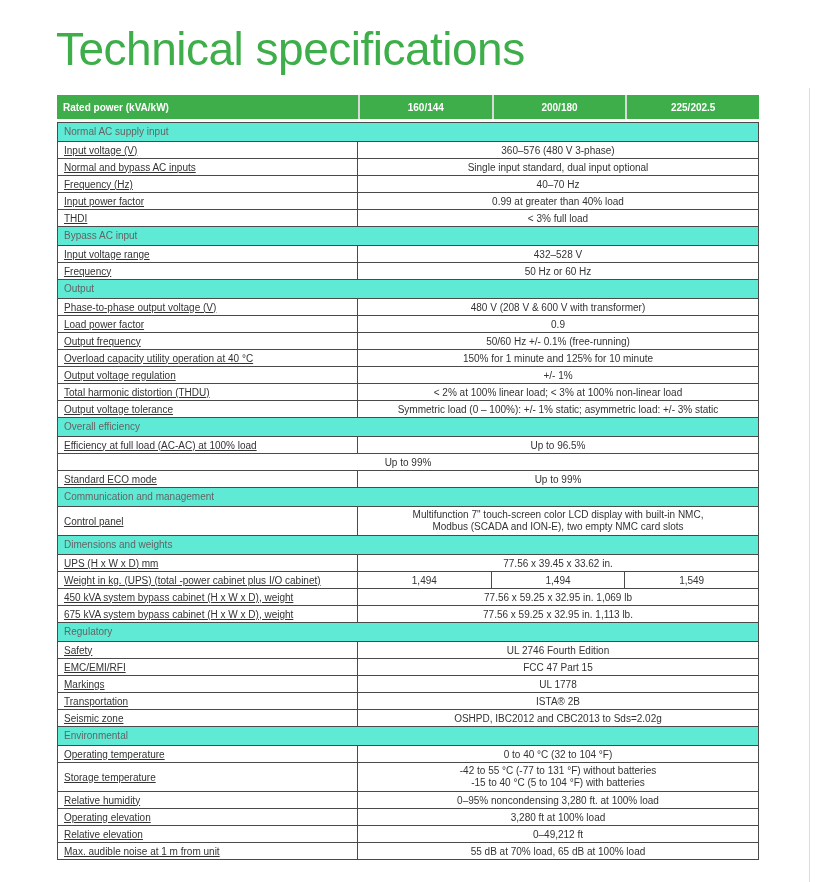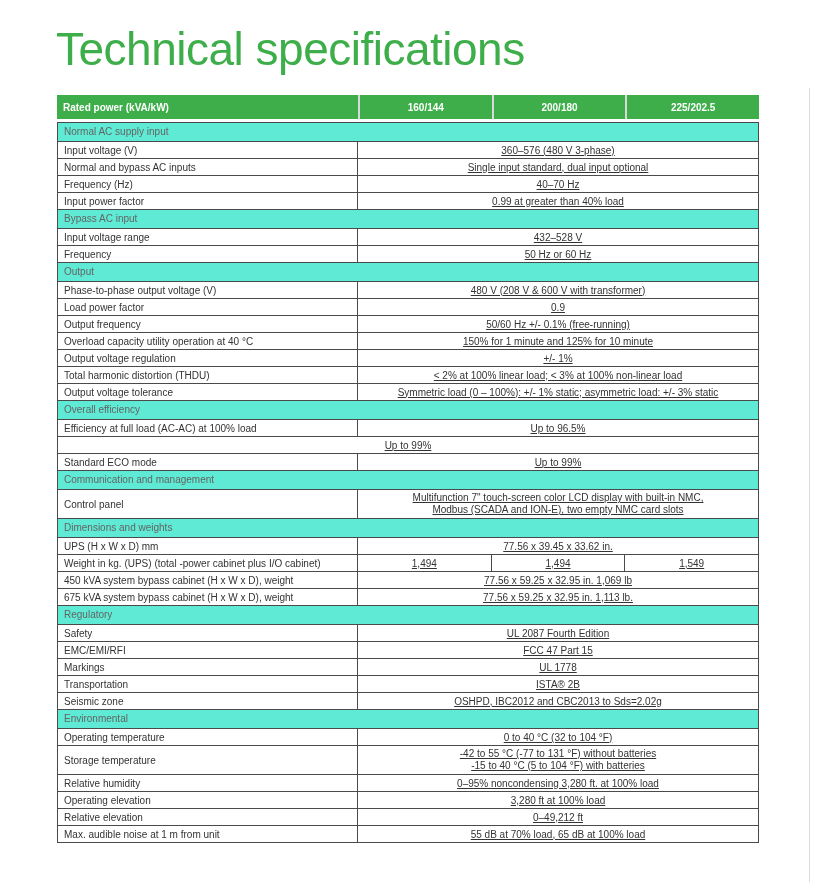--- a/index.html
+++ b/index.html
@@ -68,30 +68,30 @@
     border-top: 1px solid #4a4a4a;
     background: #ffffff;
   }
   .lab {
     width: 300px;
     box-sizing: border-box;
     padding: 1px 4px 1px 6px;
     display: flex;
     align-items: center;
     border-right: 1px solid #4a4a4a;
+    text-decoration: underline;
   }
   .val {
     flex: 1;
     display: flex;
     align-items: center;
     justify-content: center;
     text-align: center;
     padding: 1px 2px;
     box-sizing: border-box;
-    text-decoration: underline;
   }
   .val.multi {
     flex-direction: column;
     line-height: 12px;
     padding: 2px 0;
   }
   .val.col + .val.col { border-left: 1px solid #4a4a4a; }
   .page-edge {
     position: absolute;
     left: 809px; top: 88px;
@@ -122,20 +122,24 @@
         <div class="val">Single input standard, dual input optional</div>
       </div>
       <div class="row">
         <div class="lab">Frequency (Hz)</div>
         <div class="val">40–70 Hz</div>
       </div>
       <div class="row">
         <div class="lab">Input power factor</div>
         <div class="val">0.99 at greater than 40% load</div>
       </div>
+      <div class="row">
+        <div class="lab">THDI</div>
+        <div class="val">&lt; 3% full load</div>
+      </div>
       <div class="sec">Bypass AC input</div>
       <div class="row">
         <div class="lab">Input voltage range</div>
         <div class="val">432–528 V</div>
       </div>
       <div class="row">
         <div class="lab">Frequency</div>
         <div class="val">50 Hz or 60 Hz</div>
       </div>
       <div class="sec">Output</div>
@@ -202,21 +206,21 @@
         <div class="lab">450 kVA system bypass cabinet (H x W x D), weight</div>
         <div class="val">77.56 x 59.25 x 32.95 in. 1,069 lb</div>
       </div>
       <div class="row">
         <div class="lab">675 kVA system bypass cabinet (H x W x D), weight</div>
         <div class="val">77.56 x 59.25 x 32.95 in. 1,113 lb.</div>
       </div>
       <div class="sec">Regulatory</div>
       <div class="row">
         <div class="lab">Safety</div>
-        <div class="val">UL 2087 Fourth Edition</div>
+        <div class="val">UL 2746 Fourth Edition</div>
       </div>
       <div class="row">
         <div class="lab">EMC/EMI/RFI</div>
         <div class="val">FCC 47 Part 15</div>
       </div>
       <div class="row">
         <div class="lab">Markings</div>
         <div class="val">UL 1778</div>
       </div>
       <div class="row">

